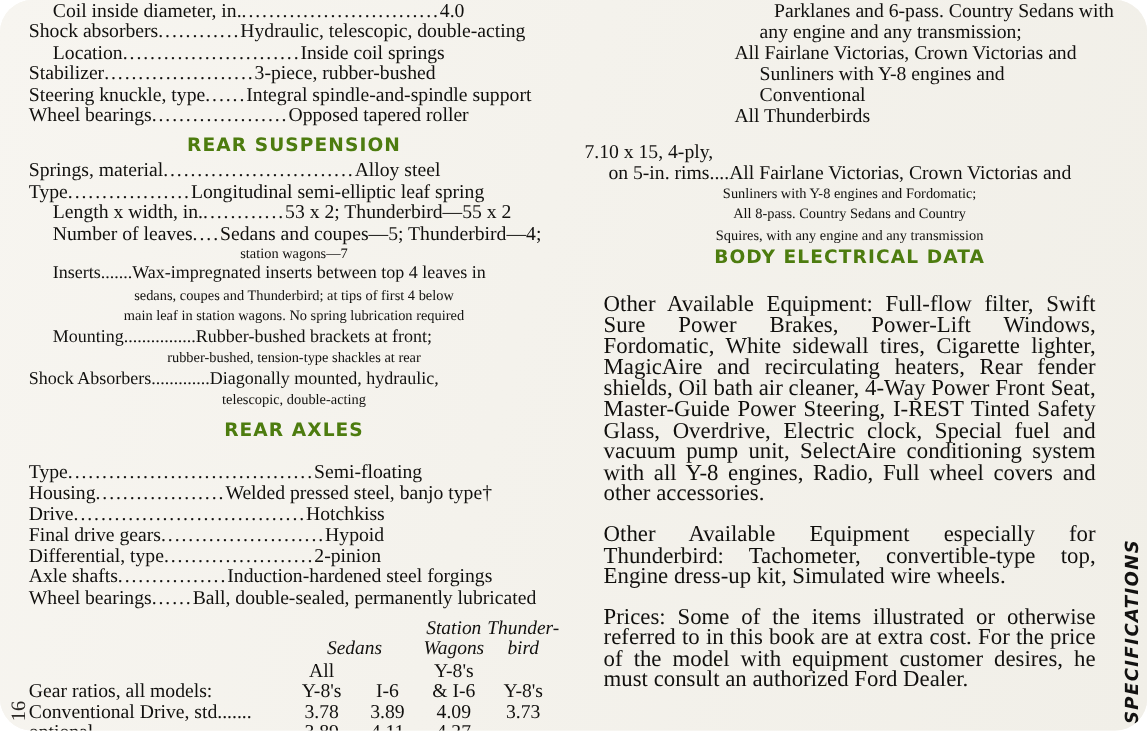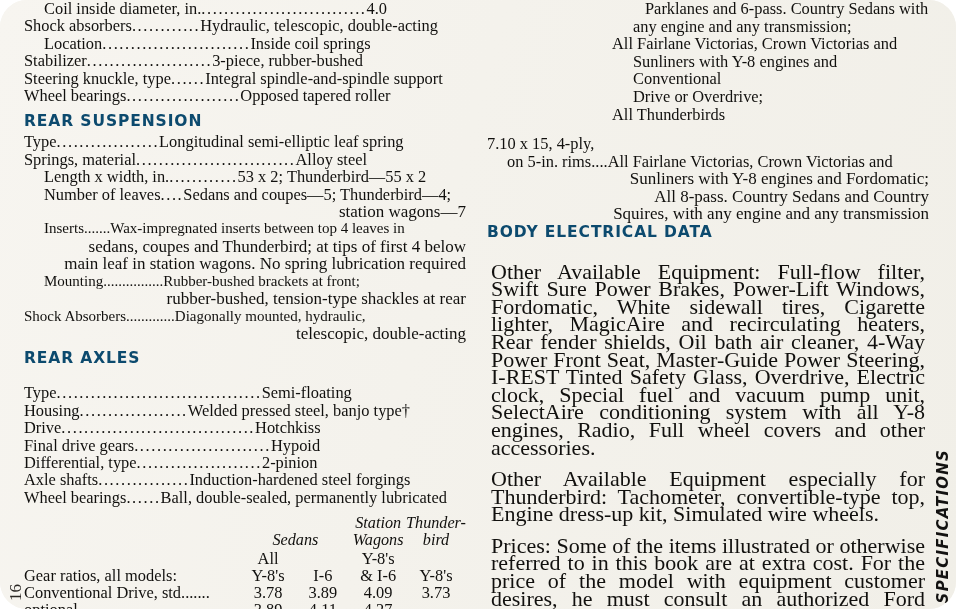--- a/index.html
+++ b/index.html
@@ -32,35 +32,36 @@
     z-index: 2;
   }
   .col-left  { left: 24px;  width: 442px; }
   .col-right { left: 487px; width: 442px; }
 
   .sec-head {
     font-family: "DejaVu Sans", sans-serif;
     font-weight: bold;
     font-size: 15.5px;
     letter-spacing: 0.9px;
-    color: #0c4a6e;
-    margin: 0;
+    color: #4d7c0f;
+    margin: 0;
+    text-align: center;
   }
   .spec-line {
     font-size: 16.4px;
     line-height: 17.4px;
     white-space: nowrap;
     margin: 0;
   }
   .spec-line .lbl { }
   .spec-line .dots { letter-spacing: 1.6px; }
   .cont {
-    font-size: 17px;
+    font-size: 12px;
     line-height: 17.4px;
-    text-align: right;
+    text-align: center;
     margin: 0;
     white-space: nowrap;
   }
   .wrap-line {
     font-size: 15px;
     line-height: 17.4px;
     margin: 0;
   }
   .indent1 { padding-left: 20px; }
 
@@ -82,24 +83,24 @@
     font-style: italic;
     text-align: center;
     font-size: 16.2px;
   }
   .ratio-table .hd-pl { text-align: center; }
   .sub-label { padding-left: 32px; }
 
   
   .tire-entry { font-size: 16.4px; line-height: 17.6px; margin: 0; }
   .justify-blk {
-    font-size: 22px;
+    font-size: 19px;
     line-height: 17.6px;
     text-align: justify;
-    margin: 4px;
+    margin: 16px;
   }
   .note-it {
     font-style: italic;
     font-size: 12.6px;
     line-height: 14.2px;
     text-align: justify;
     margin: 0;
     padding-left: 28px;
     width: 398px;
   }
@@ -143,22 +144,22 @@
         <div class="spec-line"><span class="lbl">Shock absorbers</span><span class="dots">............</span><span>Hydraulic, telescopic, double-acting</span></div>
         <div class="spec-line indent1"><span class="lbl">Location</span><span class="dots">..........................</span><span>Inside coil springs</span></div>
         <div class="spec-line"><span class="lbl">Stabilizer</span><span class="dots">......................</span><span>3-piece, rubber-bushed</span></div>
         <div class="spec-line"><span class="lbl">Steering knuckle, type</span><span class="dots">......</span><span>Integral spindle-and-spindle support</span></div>
         <div class="spec-line"><span class="lbl">Wheel bearings</span><span class="dots">....................</span><span>Opposed tapered roller</span></div>
       </div>
 
     <div class="sec-head" style="margin-top:8px;">REAR SUSPENSION</div>
 
     <div id="rs-entries" style="margin-top:3px;">
+        <div class="spec-line"><span class="lbl">Springs, material</span><span class="dots">............................</span><span>Alloy steel</span></div>
         <div class="spec-line"><span class="lbl">Type</span><span class="dots">..................</span><span>Longitudinal semi-elliptic leaf spring</span></div>
-        <div class="spec-line"><span class="lbl">Springs, material</span><span class="dots">............................</span><span>Alloy steel</span></div>
         <div class="spec-line indent1"><span class="lbl">Length x width, in.</span><span class="dots">............</span><span>53 x 2; Thunderbird—55 x 2</span></div>
         <div class="spec-line indent1"><span class="lbl">Number of leaves</span><span class="dots">....</span><span>Sedans and coupes—5; Thunderbird—4;</span></div>
       </div>
 
     <div class="cont">station wagons—7</div>
 
     <div class="wrap-line indent1">
       <span>Inserts</span><span class="dots">.......</span><span>Wax-impregnated inserts between top 4 leaves in</span>
     </div>
     <div class="cont">sedans, coupes and Thunderbird; at tips of first 4 below</div>
@@ -245,21 +246,20 @@
 
   <div class="col col-right">
 
     <div id="tires-cont">
         <div class="tire-entry" style="padding-left: 158px;">Parklanes and 6-pass. Country Sedans with</div>
         <div class="tire-entry" style="padding-left: 146px;">any engine and any transmission;</div>
       </div>
     <div id="tires-hang">
         <div class="tire-entry" style="padding-left: 125px;">All Fairlane Victorias, Crown Victorias and</div>
         <div class="tire-entry" style="padding-left: 146px;">Sunliners with Y-8 engines and Conventional</div>
-        <div class="tire-entry" style="padding-left: 146px;">Drive or Overdrive;</div>
         <div class="tire-entry" style="padding-left: 125px;">All Thunderbirds</div>
       </div>
 
     <div style="margin-top:12px;">
       <div class="tire-entry">7.10 x 15, 4-ply,</div>
       <div class="tire-entry indent1">
         <span>on 5-in. rims</span><span class="dots">....</span><span>All Fairlane Victorias, Crown Victorias and</span>
       </div>
       <div class="cont">Sunliners with Y-8 engines and Fordomatic;</div>
       <div class="cont">All 8-pass. Country Sedans and Country</div>

